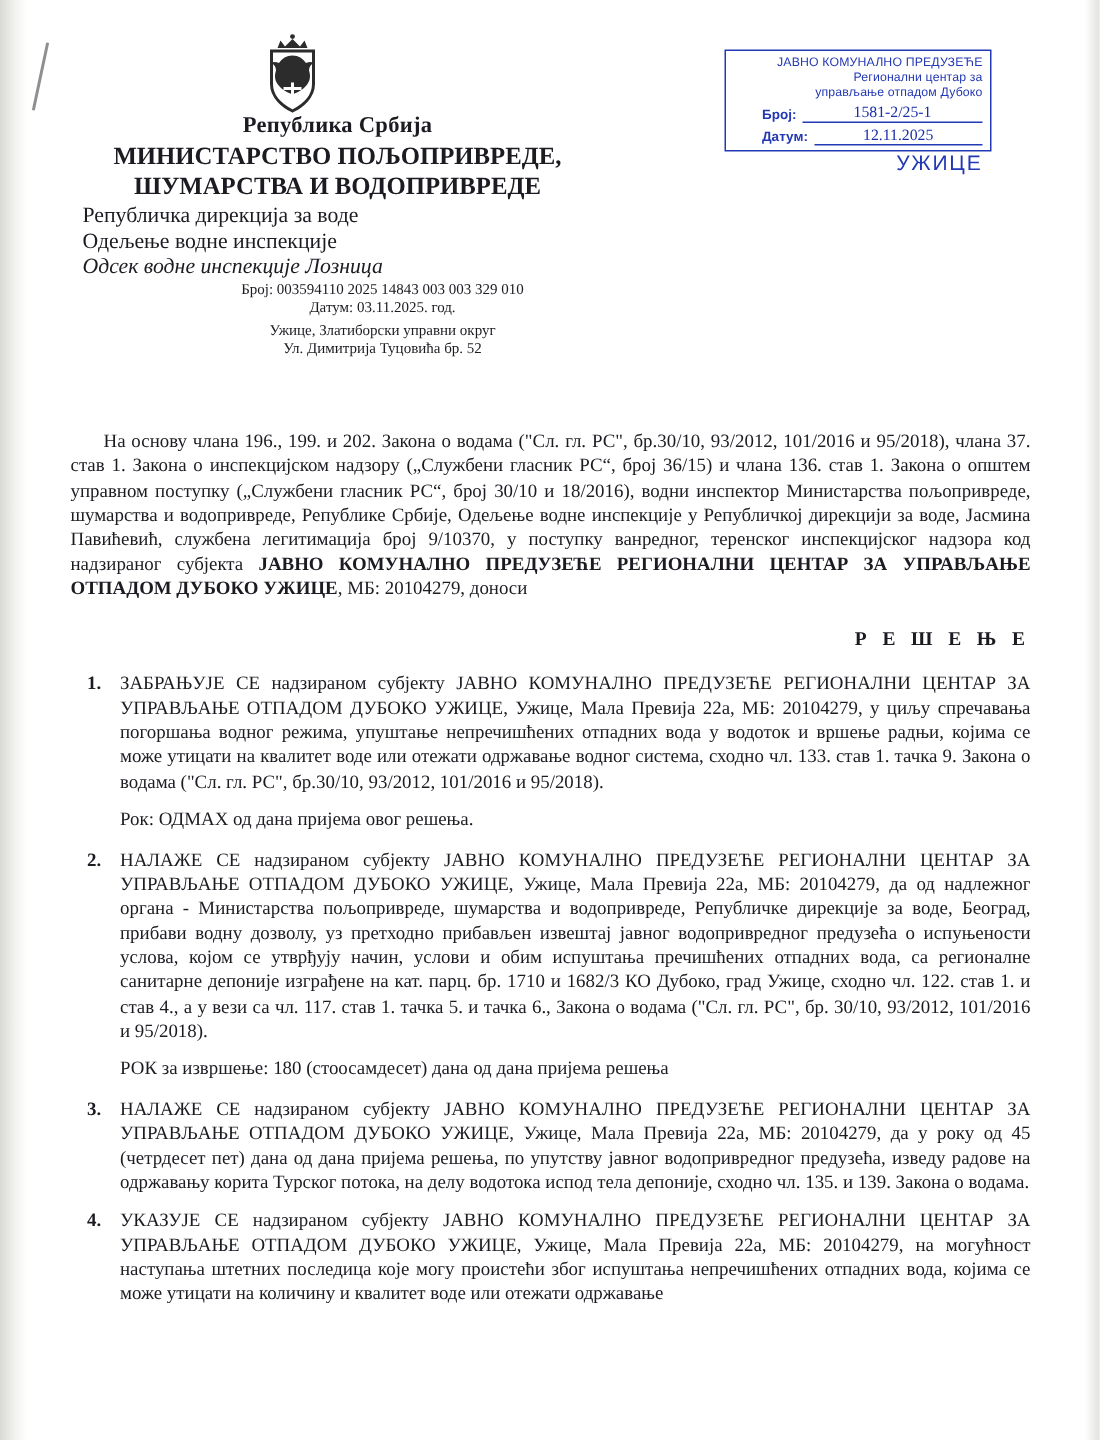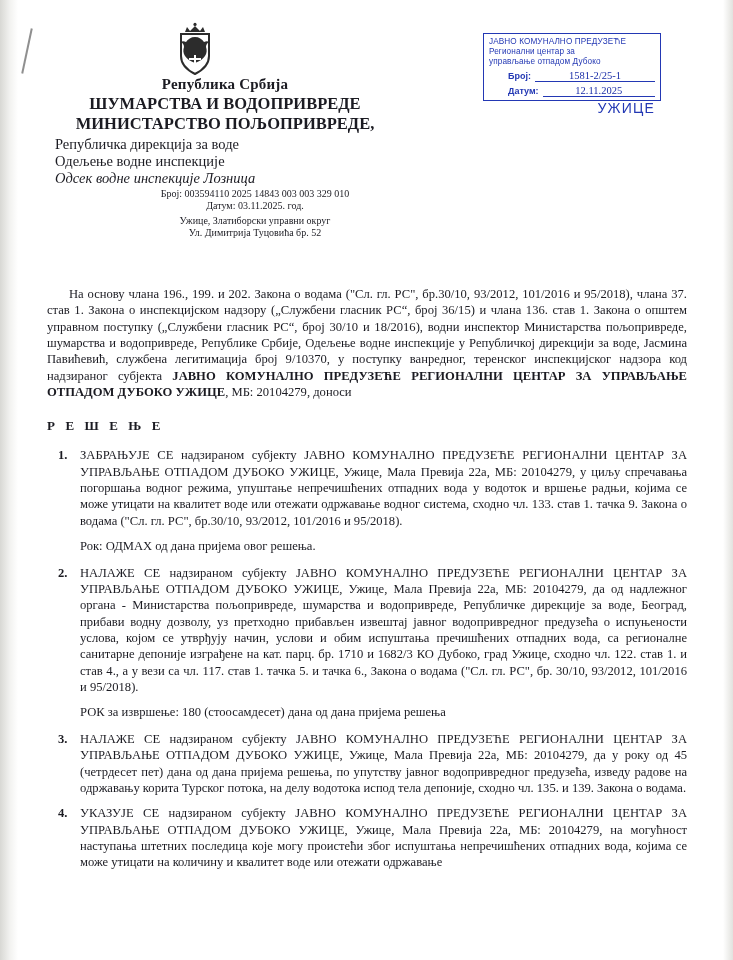--- a/index.html
+++ b/index.html
@@ -93,21 +93,21 @@
     width: 178px;
     height: 68px;
     border: 1.6px solid #2338b4;
     box-sizing: border-box;
     color: #2338b4;
     font-family: "Liberation Sans", sans-serif;
     font-size: 8.2px;
     line-height: 1.22;
     padding: 3px 5px 0 5px;
   }
-  .stamp-ln { text-align: left; letter-spacing: .1px; }
+  .stamp-ln { text-align: right; letter-spacing: .1px; }
   .stamp-row {
     display: flex;
     align-items: flex-end;
     gap: 4px;
     margin-top: 3px;
     font-size: 9px;
     padding-left: 19px;
   }
   .stamp-lbl { font-weight: bold; }
   .stamp-fill {
@@ -132,21 +132,21 @@
     left: 47px;
     top: 286px;
     width: 640px;
     font-size: 12.6px;
     line-height: 1.30;
     text-align: justify;
   }
   .intro { text-indent: 22px; }
   .bold { font-weight: bold; }
   .resenje {
-    text-align: left;
+    text-align: right;
     font-weight: bold;
     letter-spacing: 3.6px;
     margin: 17px 0 13px 0;
     font-size: 13px;
   }
   ol.items {
     list-style: none;
     margin: 0;
     padding: 0;
   }
@@ -204,22 +204,22 @@
     <div class="stamp-row">
       <span class="stamp-lbl">Датум:</span>
       <span class="stamp-fill">12.11.2025</span>
     </div>
     <div class="stamp-foot">УЖИЦЕ</div>
   </div>
 
   <div class="header">
     <div class="hdr-center">
       <div class="h-rs">Република Србија</div>
+      <div class="h-min">МИНИСТАРСТВО ПОЉОПРИВРЕДЕ,</div>
       <div class="h-min">ШУМАРСТВА И ВОДОПРИВРЕДЕ</div>
-      <div class="h-min">МИНИСТАРСТВО ПОЉОПРИВРЕДЕ,</div>
     </div>
     <div class="h-sub">Републичка дирекција за воде</div>
     <div class="h-sub2">Одељење водне инспекције</div>
     <div class="h-ital">Одсек водне инспекције Лозница</div>
     <div class="h-line">Број: 003594110 2025 14843 003 003 329 010</div>
     <div class="h-line">Датум: 03.11.2025. год.</div>
     <div class="h-line h-gap">Ужице, Златиборски управни округ</div>
     <div class="h-line">Ул. Димитрија Туцовића бр. 52</div>
   </div>
 

